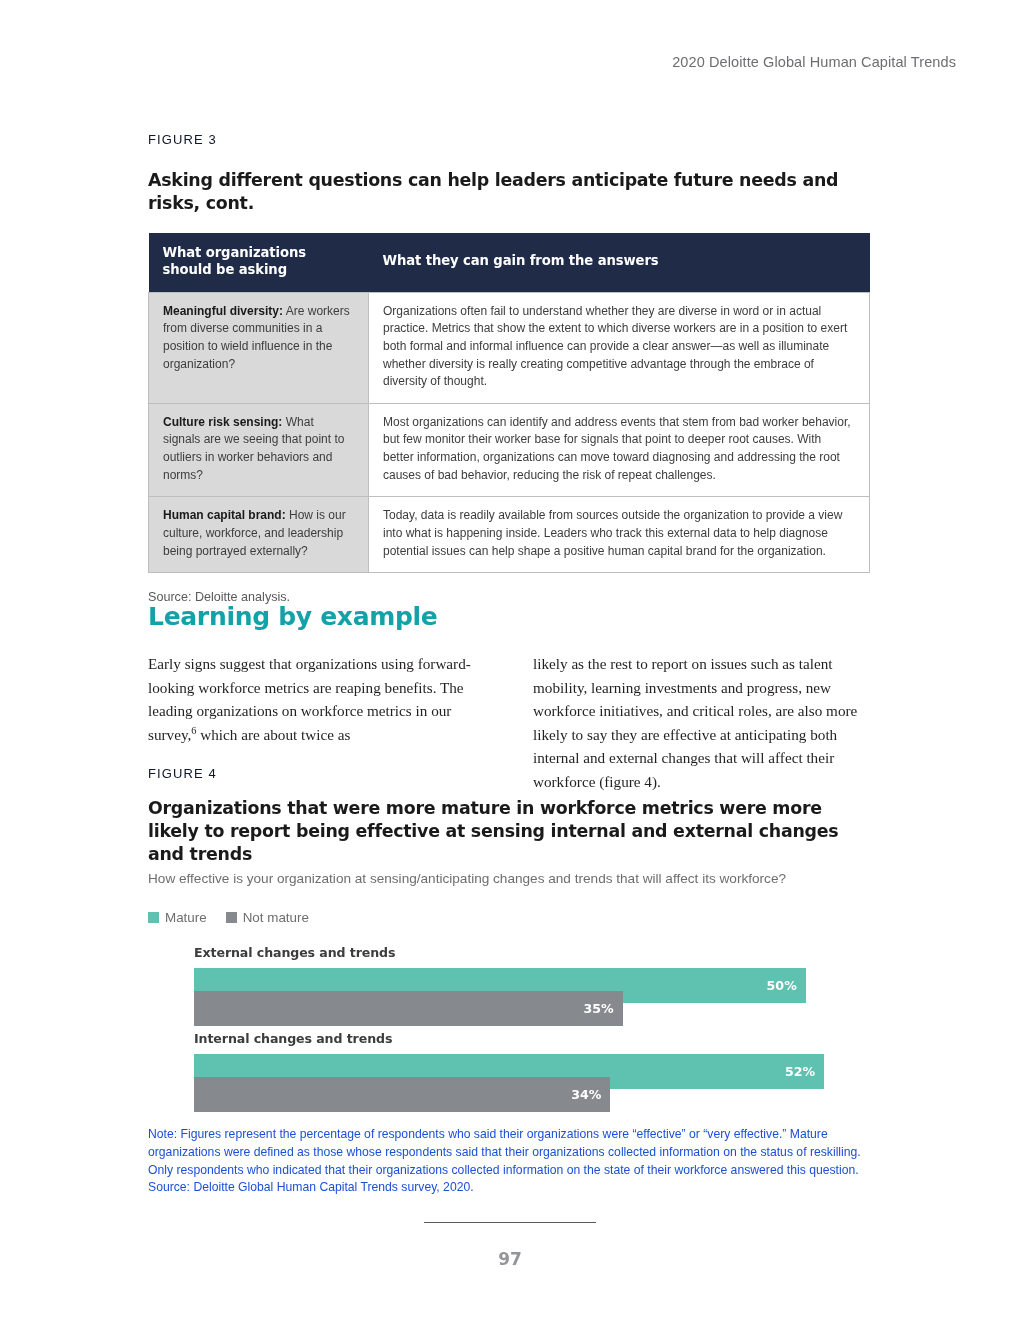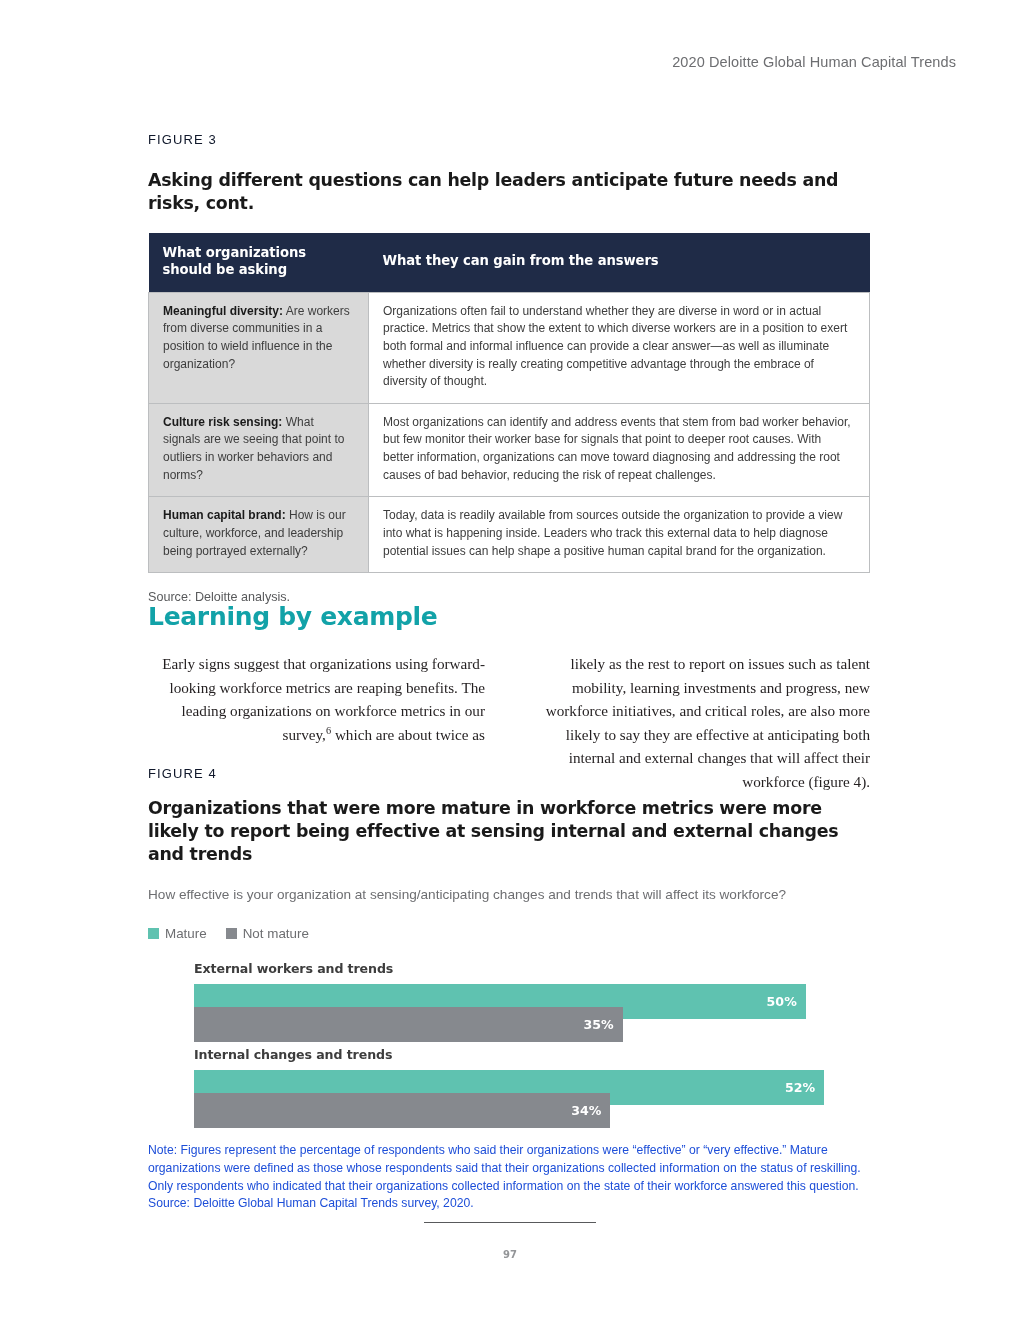--- a/index.html
+++ b/index.html
@@ -102,21 +102,21 @@
 
   
   .body-cols {
     position: absolute;
     left: 148px;
     top: 652px;
     width: 722px;
     display: flex;
     gap: 48px;
   }
-  .body-cols .col { width: 337px; text-align: right; }
+  .body-cols .col { width: 337px; }
   .body-cols p {
     margin: 0;
     font-family: "Liberation Serif", serif;
     font-size: 15.2px;
     line-height: 1.55;
     color: #231f20;
   }
   sup { font-size: 0.68em; vertical-align: super; line-height: 0; }
 
   
@@ -174,21 +174,21 @@
     height: 1px;
     background: #58595b;
   }
   .page-number {
     position: absolute;
     left: 0; right: 0;
     top: 1249px;
     text-align: center;
     font-family: "DejaVu Sans", sans-serif;
     font-weight: bold;
-    font-size: 10px;
+    font-size: 17px;
     color: #939598;
   }
 </style>
 </head>
 <body>
 
 <div class="page">
 
   <div class="running-head">2020 Deloitte Global Human Capital Trends</div>
 
@@ -231,37 +231,37 @@
       <p><span>Early signs suggest that organizations using forward-looking workforce metrics are reaping benefits. The leading organizations on workforce metrics in our survey,</span><sup>6</sup><span> which are about twice as</span></p>
     </div>
     <div class="col">
       <p>likely as the rest to report on issues such as talent mobility, learning investments and progress, new workforce initiatives, and critical roles, are also more likely to say they are effective at anticipating both internal and external changes that will affect their workforce (figure 4).</p>
     </div>
   </div>
 
   <div class="content" style="top:766px;">
     <div class="figure-kicker">FIGURE 4</div>
     <div class="figure-title" style="margin-top:16px;">Organizations that were more mature in workforce metrics were more likely to report being effective at sensing internal and external changes and trends</div>
-    <div class="fig4-subtitle" style="margin-top:19px;">How effective is your organization at sensing/anticipating changes and trends that will affect its workforce?</div>
+    <div class="fig4-subtitle" style="margin-top:3px;">How effective is your organization at sensing/anticipating changes and trends that will affect its workforce?</div>
 
     <div class="legend" style="margin-top:22px;">
       <div class="item">
         <span class="swatch" style="background:#5fc2b0;"></span>
         <span class="label">Mature</span>
       </div>
       <div class="item">
         <span class="swatch" style="background:#86898e;"></span>
         <span class="label">Not mature</span>
       </div>
     </div>
 
     <div class="chart" style="margin-top:20px;">
 
       <div class="group">
-        <div class="group-label">External workers and trends</div>
+        <div class="group-label">External changes and trends</div>
         <div class="bar-track" style="margin-top:8px;">
           <div class="bar" style="background:#5fc2b0;width:90.5%;">
             <span class="val">50%</span>
           </div>
         </div>
         <div class="bar-track" style="margin-top:2px;">
           <div class="bar" style="background:#86898e;width:63.4%;">
             <span class="val">35%</span>
           </div>
         </div>

